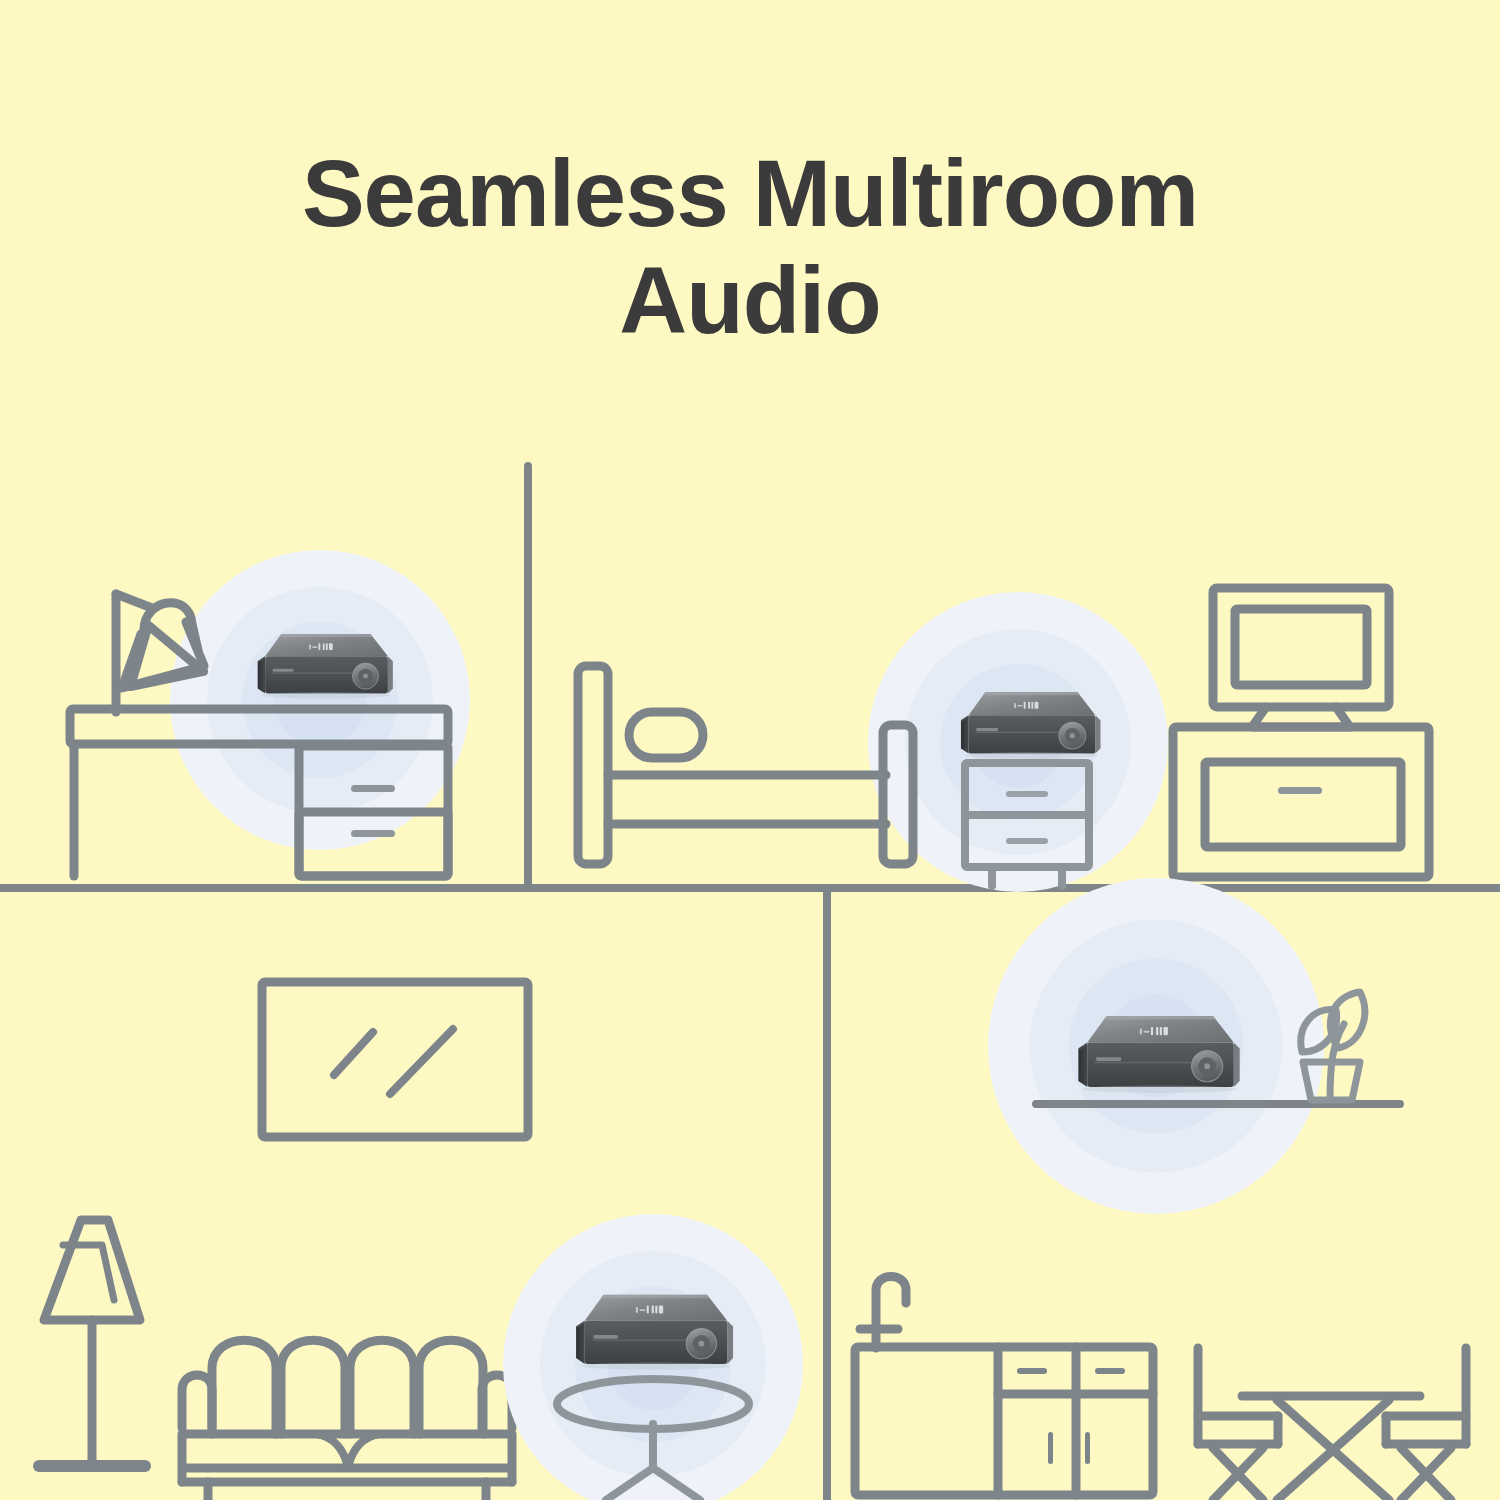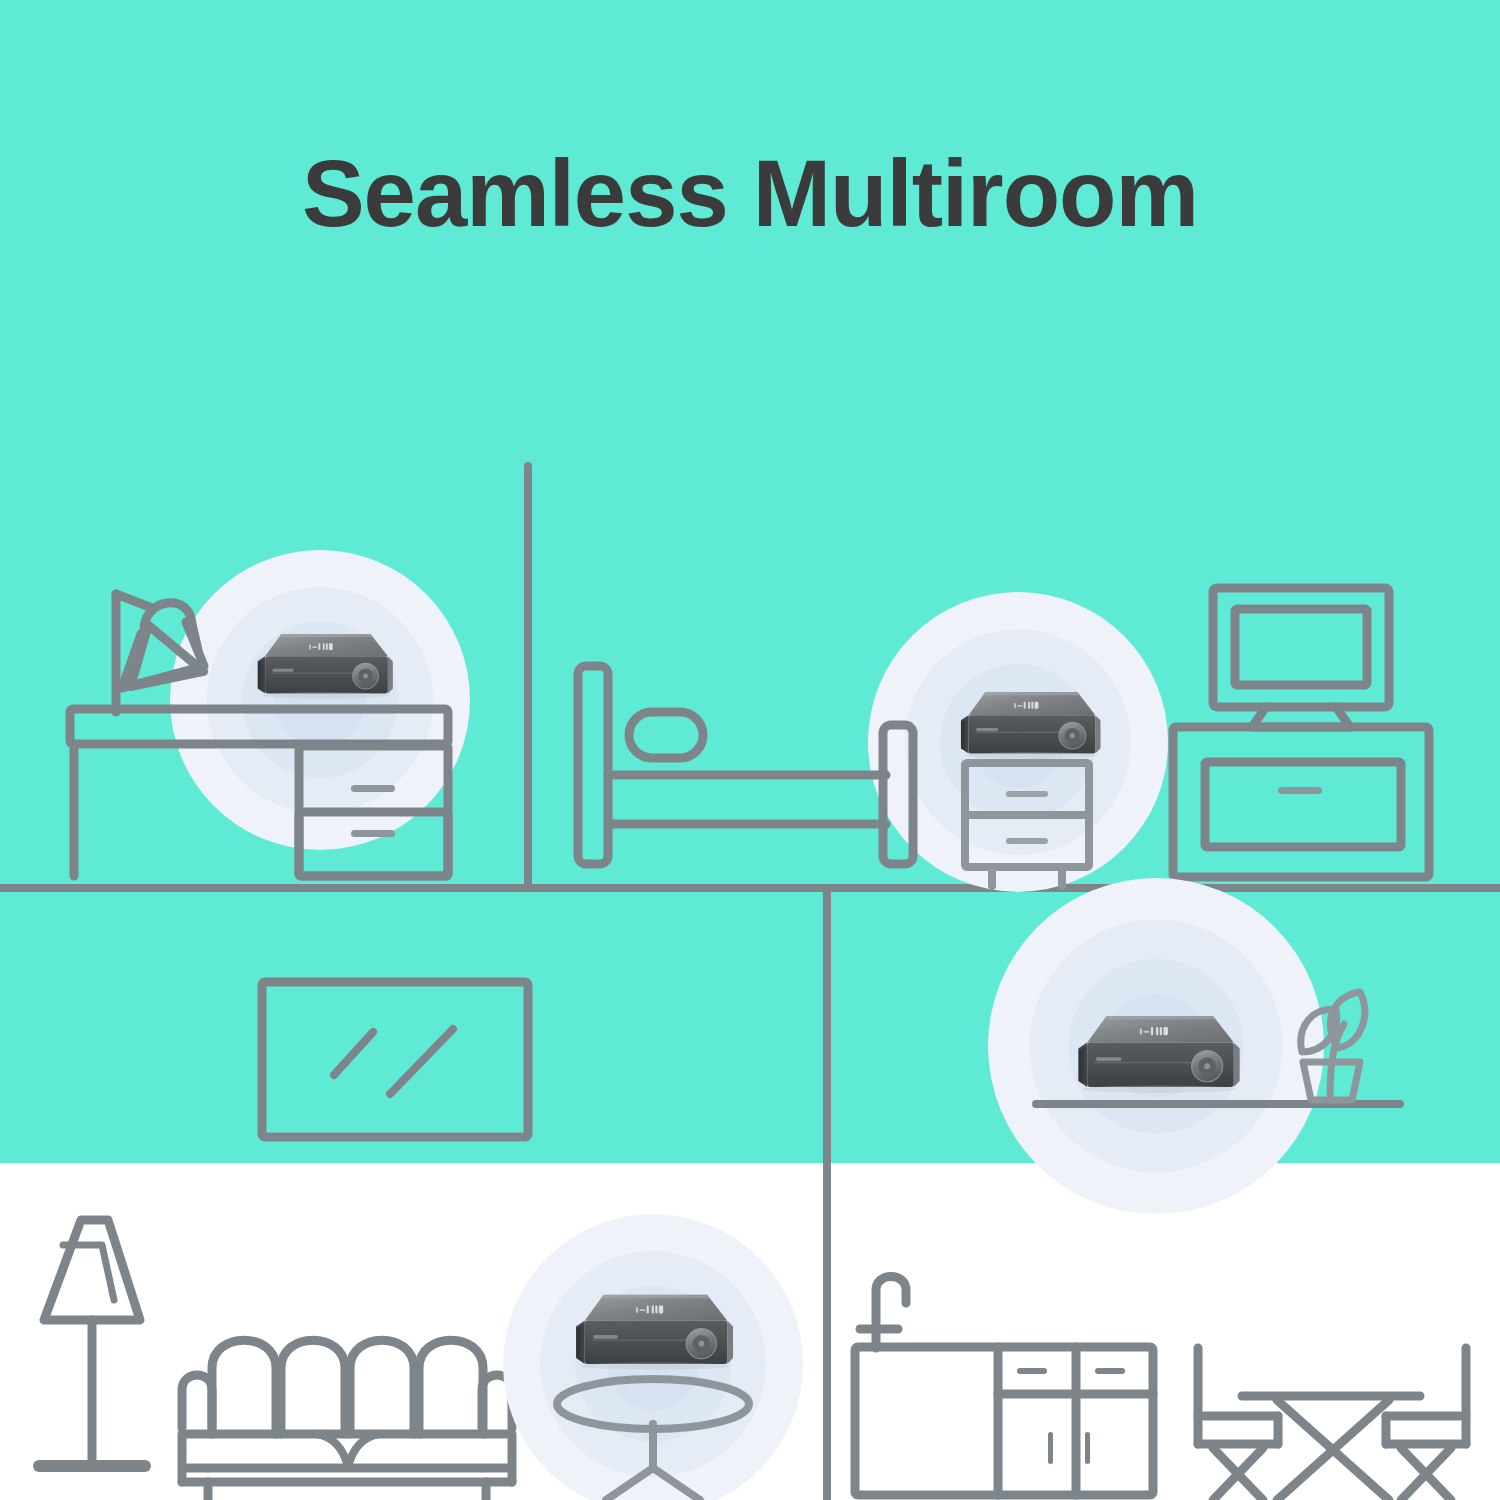--- a/index.html
+++ b/index.html
@@ -9,22 +9,22 @@
   }
   body {
     width: 1500px;
     height: 1500px;
     font-family: "Liberation Sans", sans-serif;
     overflow: hidden;
   }
   #stage {
     position: relative;
     width: 1500px;
-    height: 1163px;
-    background: #5eead4;
+    height: 1500px;
+    background: #fef9c3;
   }
   #title-block {
     position: absolute;
     left: 0;
     top: 140px;
     width: 1500px;
     text-align: center;
     pointer-events: none;
   }
   #title-line-1, #title-line-2 {
@@ -45,20 +45,21 @@
     display: block;
   }
 </style>
 </head>
 <body>
 
 <div id="stage">
 
   <div id="title-block">
     <span id="title-line-1">Seamless Multiroom</span>
+    <span id="title-line-2">Audio</span>
   </div>
 
   <svg id="scene-svg" viewBox="0 0 1500 1500">
     <defs>
 
       <linearGradient id="gTop" x1="0" y1="0" x2="1" y2="1">
         <stop offset="0%" stop-color="#9a9ea1"></stop>
         <stop offset="45%" stop-color="#7f8386"></stop>
         <stop offset="100%" stop-color="#6b6f72"></stop>
       </linearGradient>

